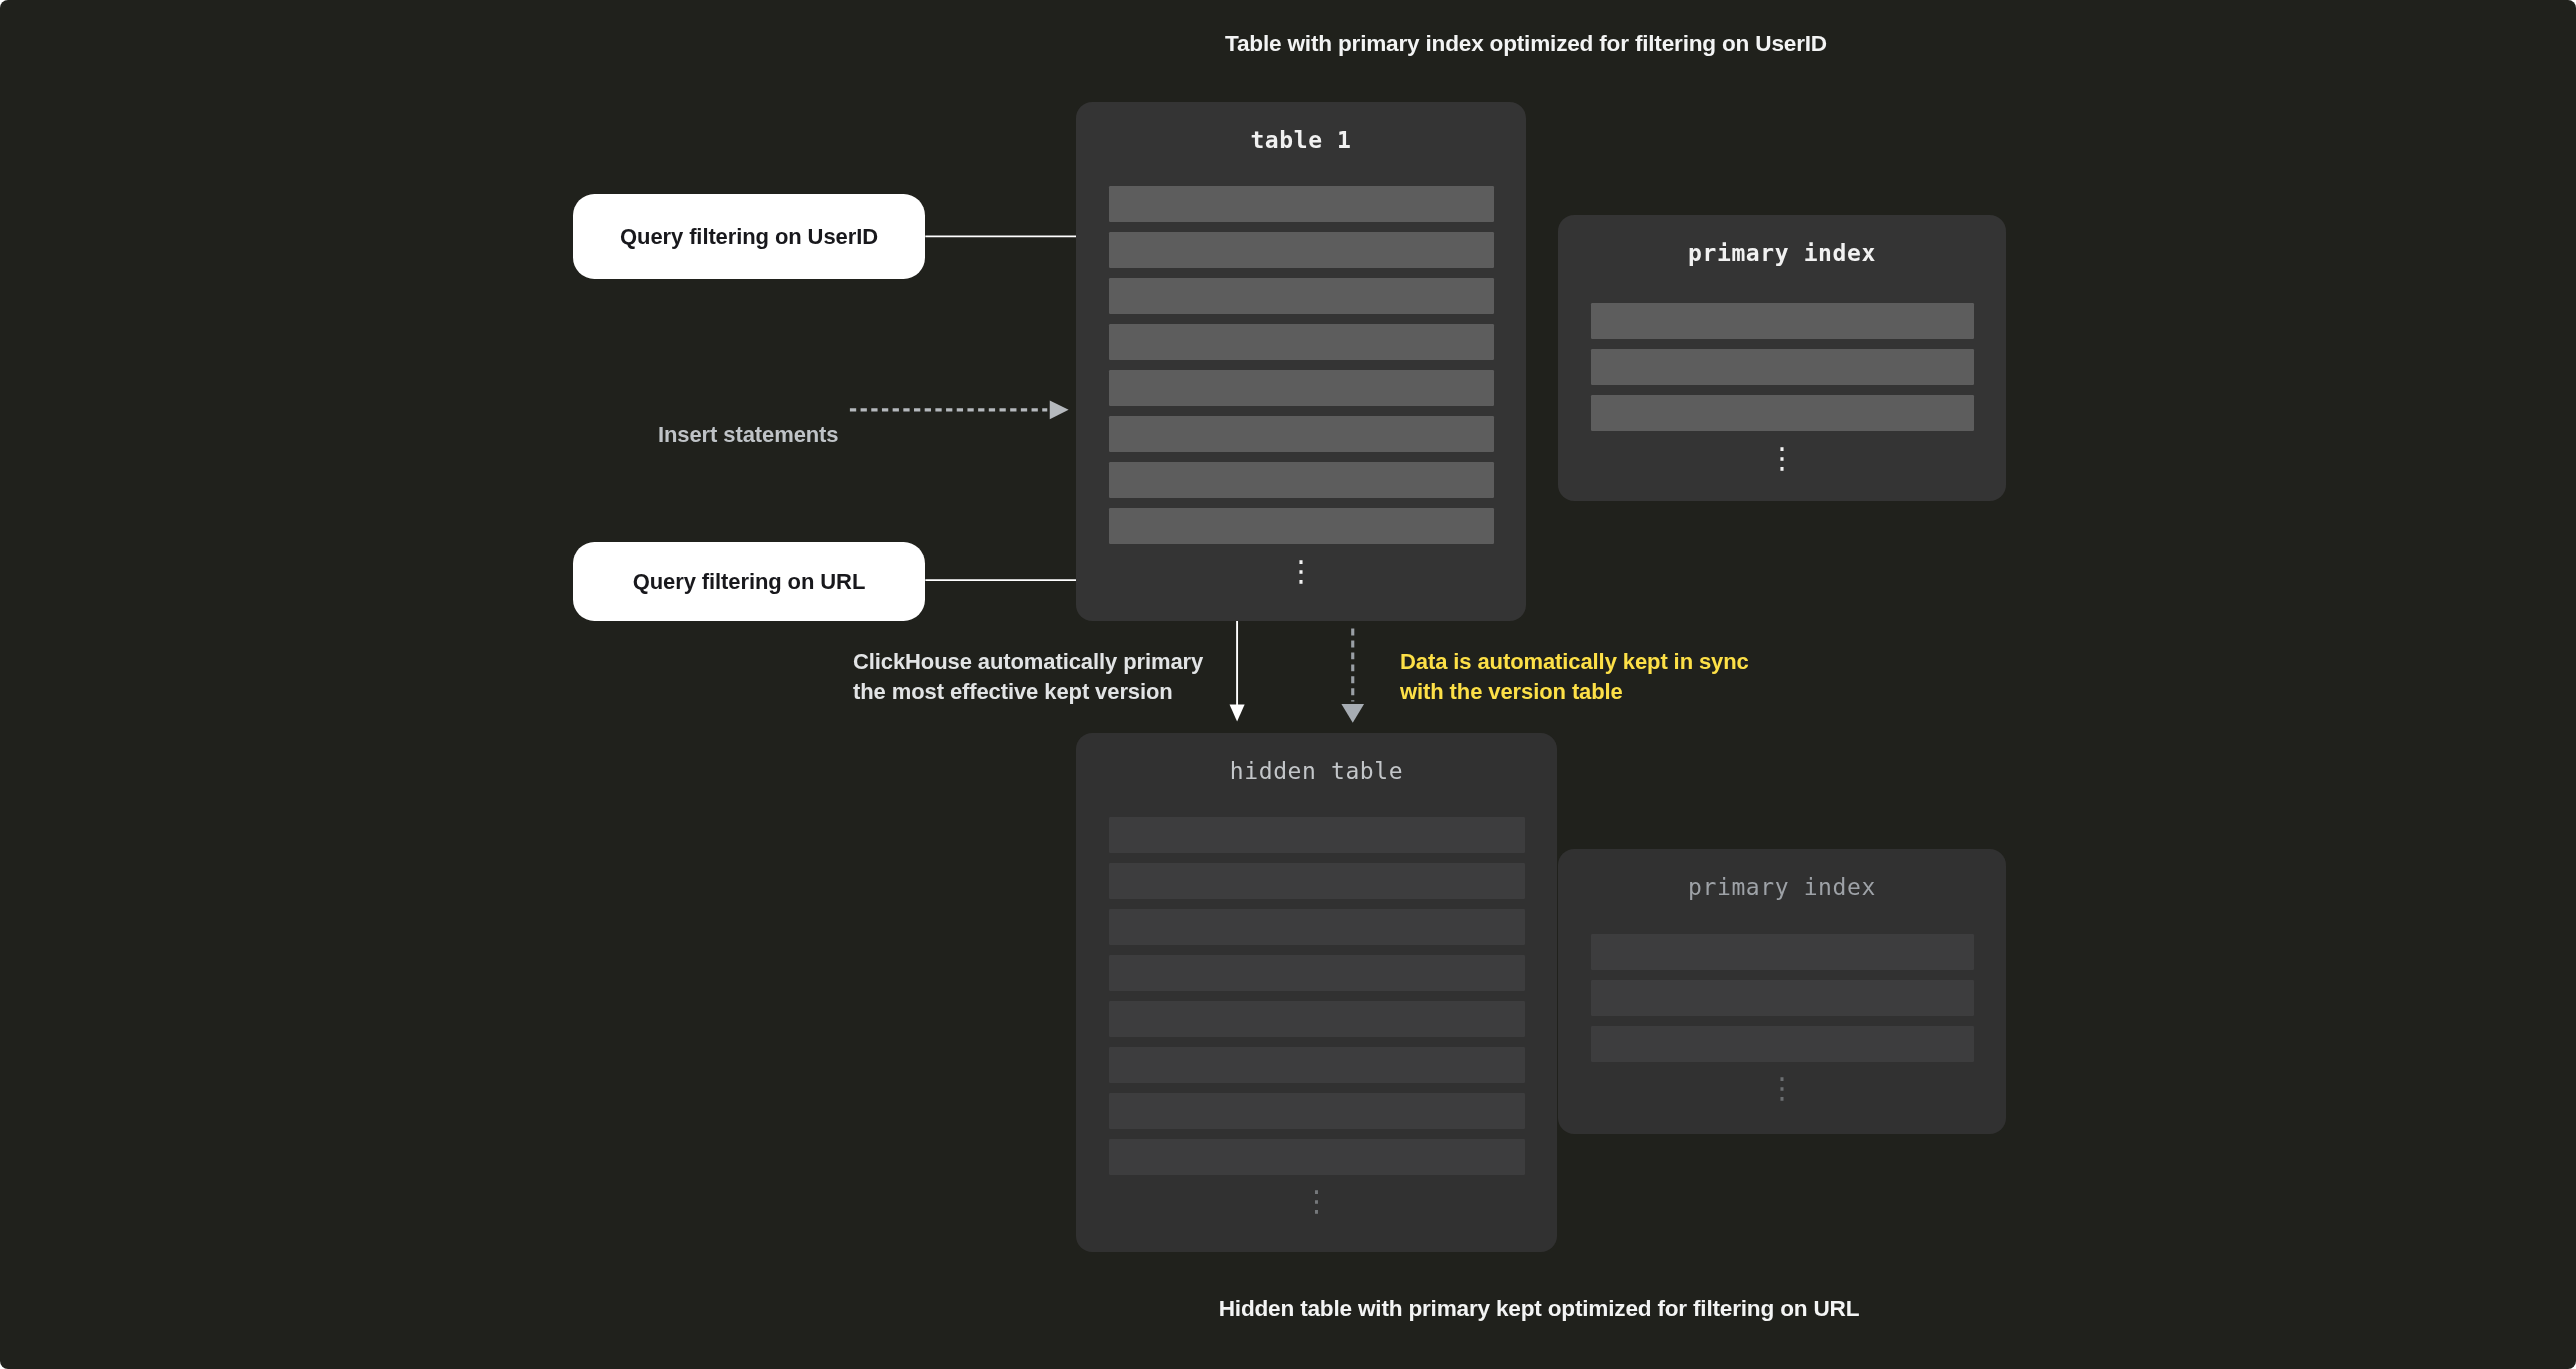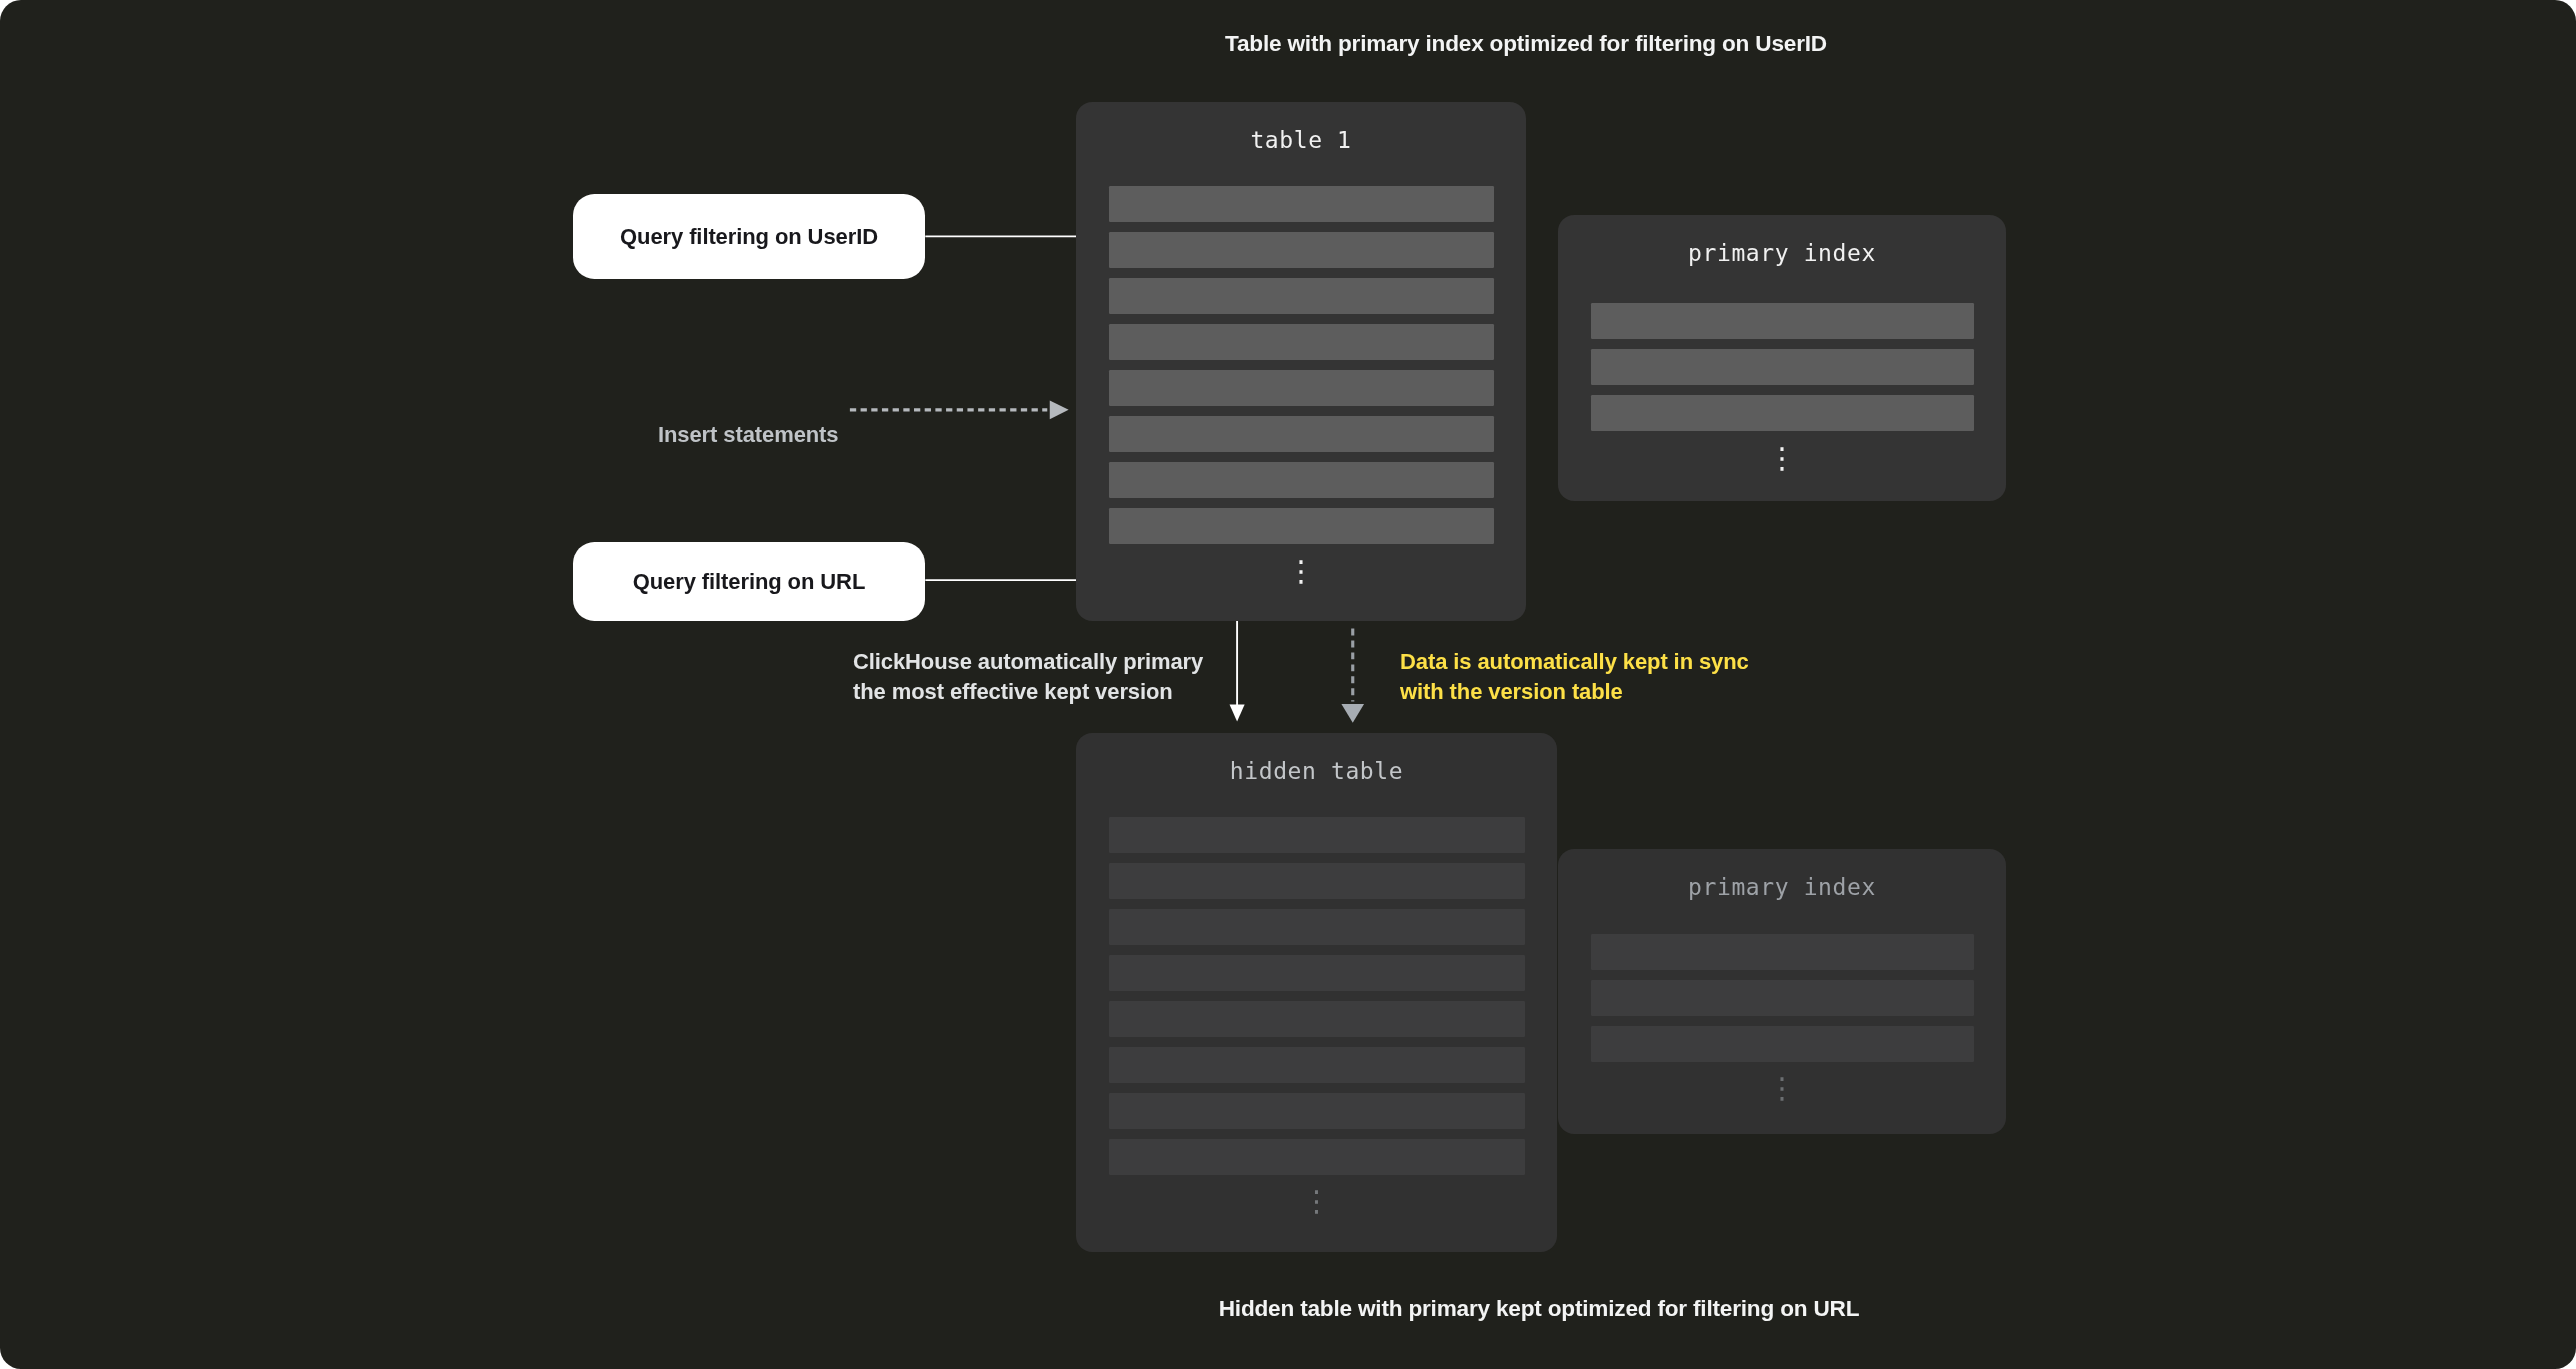--- a/index.html
+++ b/index.html
@@ -1,37 +1,37 @@
 <!DOCTYPE html>
 <html style="--background: #20211c; --panel: #343434; --panel_dim: #313131; --row_bright: #5d5d5d; --row_dim: #3d3d3e; --accent_white: #ffffff; --dashed_gray: #9aa0a6; --muted_text: #a7acb1;font-size:10px"><head>
 <meta charset="utf-8">
 <style>
   html,body{margin:0;padding:0;background:#ffffff;}
   body{width:2576px;height:1369px;overflow:hidden;font-family:"Liberation Sans",sans-serif;}
   .canvas{position:relative;width:2576px;height:1369px;background:var(--background,#20211c);
-          border-radius:21px;overflow:hidden;}
+          border-radius:8px;overflow:hidden;}
 
   
   .caption{position:absolute;transform:translateX(-50%);font-size:22.6px;font-weight:700;
            letter-spacing:-0.2px;color:#f3f4f4;white-space:nowrap;}
   .caption.top{left:1526px;top:31px;}
   .caption.bottom{left:1539px;top:1296px;}
 
   
   .panel{position:absolute;border-radius:16.3px;}
   .panel.bright{background:var(--panel,#343434);}
   .panel.dim{background:var(--panel_dim,#313131);}
   .panel-table1{left:1076px;top:102px;width:450px;height:519px;}
   .panel-index-top{left:1558px;top:215px;width:448px;height:286px;}
   .panel-hidden{left:1076px;top:733px;width:481px;height:519px;}
   .panel-index-bottom{left:1558px;top:849px;width:448px;height:285px;}
 
   .panel-title{position:absolute;left:0;right:0;top:25px;text-align:center;
                font-family:"DejaVu Sans Mono",monospace;font-size:23px;letter-spacing:0.6px;}
-  .t-bright{color:#f1f1f1;}
+  .t-bright{color:#f1f1f1;font-weight:bold;}
   .t-mid{color:#c3c6c9;}
   .t-dim{color:#9ea2a7;}
 
   .rows{position:absolute;left:33px;right:32px;display:flex;flex-direction:column;gap:10px;}
   .panel-table1 .rows, .panel-hidden .rows{top:84px;}
   .panel-index-top .rows{top:88px;}
   .panel-index-bottom .rows{top:85px;}
   .bar{height:36px;border-radius:1.3px;}
   .panel.bright .bar{background:var(--row_bright,#5d5d5d);}
   .panel.dim .bar{background:var(--row_dim,#3d3d3e);}

